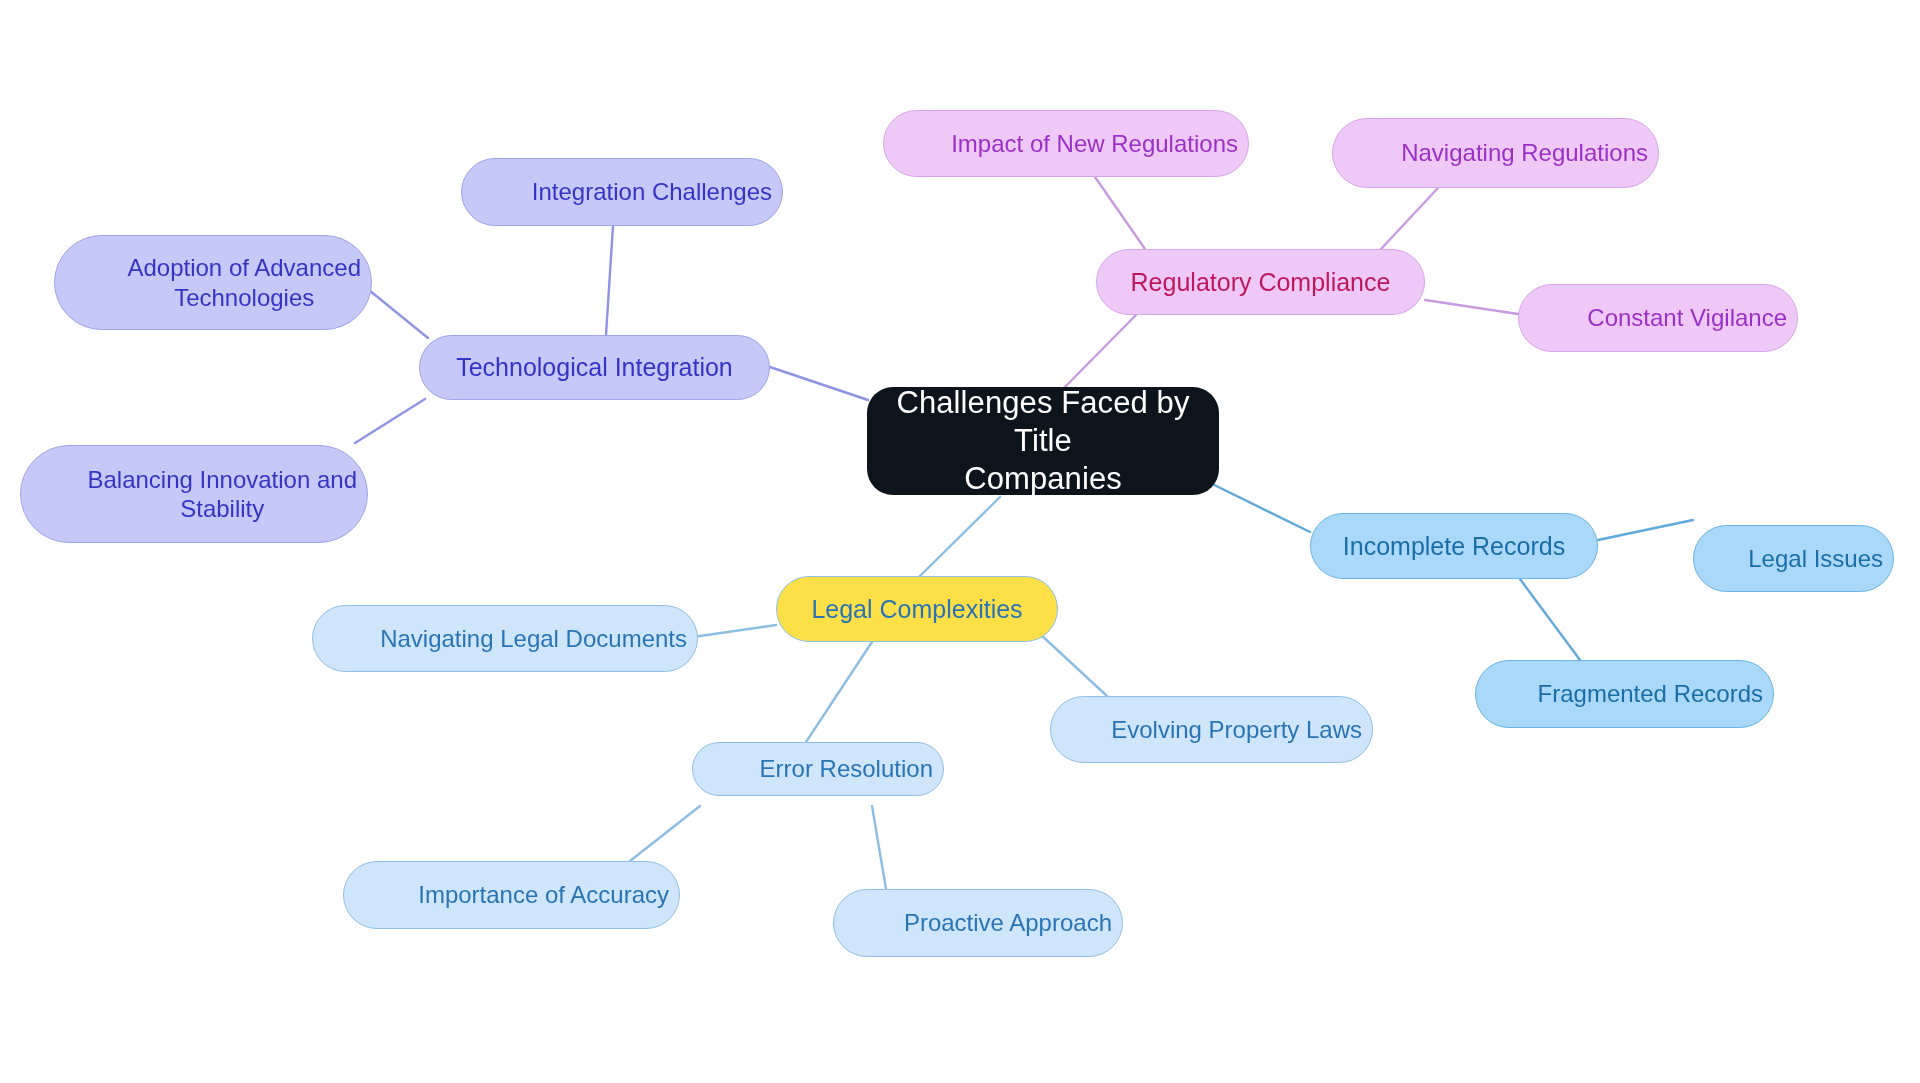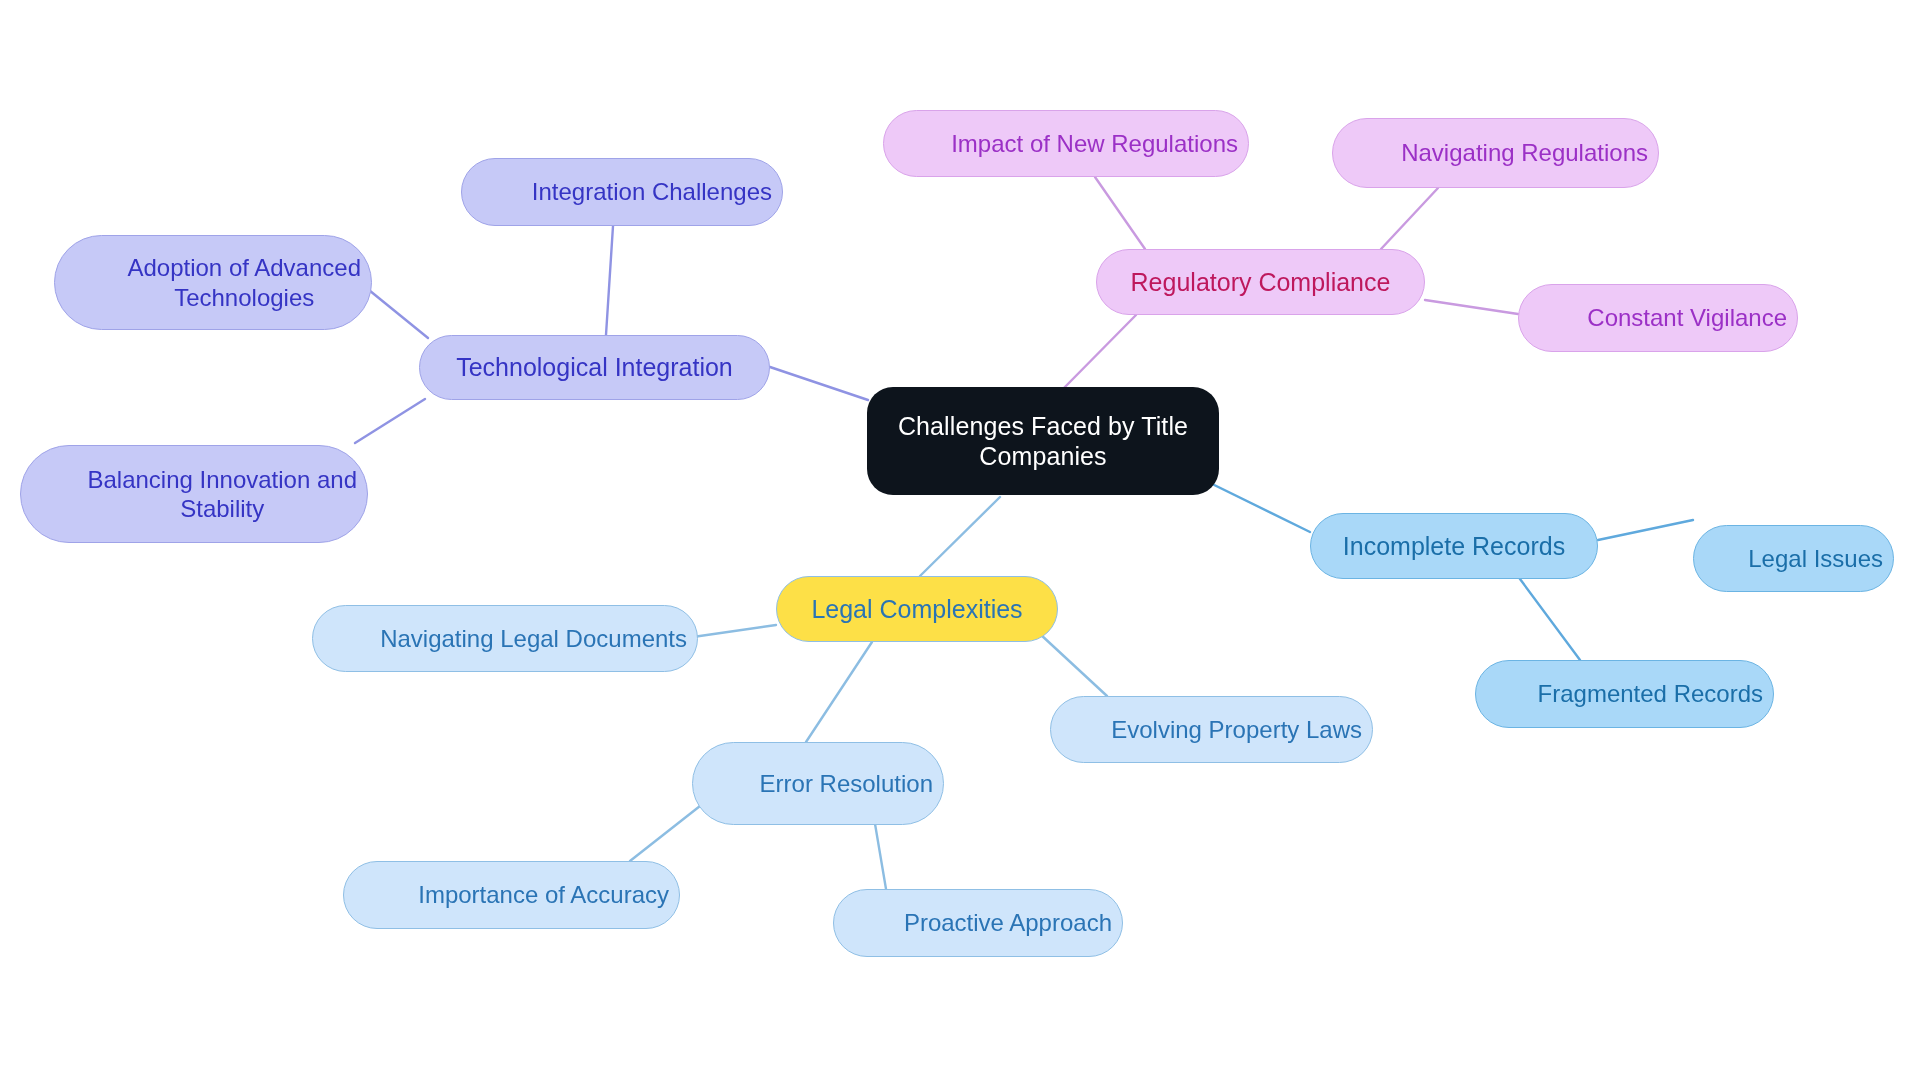--- a/index.html
+++ b/index.html
@@ -35,21 +35,21 @@
     justify-content: center;
     text-align: center;
     border-radius: 999px;
     line-height: 1.22;
     white-space: pre-line;
     padding: 4px 10px;
   }
   .node-root {
     border-radius: 26px;
     color: #ffffff;
-    font-size: 25px;
+    font-size: 31px;
     letter-spacing: 0.1px;
     border: none;
   }
   .node-branch {
     font-size: 25px;
     border-style: solid;
     border-width: 1.5px;
   }
   .node-leaf {
     font-size: 24px;
@@ -93,17 +93,17 @@
       <div class="node node-branch" style="left: 1096px; top: 249px; width: 329px; height: 66px; background: rgb(238, 201, 248); color: #be185d; border-color: rgb(217, 163, 234);"><span>Regulatory Compliance</span></div>
       <div class="node node-leaf" style="left: 883px; top: 110px; width: 366px; height: 67px; background: rgb(238, 201, 248); color: rgb(155, 48, 198); border-color: rgb(217, 163, 234);"><span>Impact of New Regulations</span></div>
       <div class="node node-leaf" style="left: 1332px; top: 118px; width: 327px; height: 70px; background: rgb(238, 201, 248); color: rgb(155, 48, 198); border-color: rgb(217, 163, 234);"><span>Navigating Regulations</span></div>
       <div class="node node-leaf" style="left: 1518px; top: 284px; width: 280px; height: 68px; background: rgb(238, 201, 248); color: rgb(155, 48, 198); border-color: rgb(217, 163, 234);"><span>Constant Vigilance</span></div>
       <div class="node node-branch" style="left: 1310px; top: 513px; width: 288px; height: 66px; background: rgb(169, 216, 248); color: rgb(26, 110, 168); border-color: rgb(107, 180, 227);"><span>Incomplete Records</span></div>
       <div class="node node-leaf" style="left: 1693px; top: 485px; width: 201px; height: 67px; background: rgb(169, 216, 248); color: rgb(26, 110, 168); border-color: rgb(107, 180, 227); margin-top: 40px;"><span>Legal Issues</span></div>
       <div class="node node-leaf" style="left: 1475px; top: 660px; width: 299px; height: 68px; background: rgb(169, 216, 248); color: rgb(26, 110, 168); border-color: rgb(107, 180, 227);"><span>Fragmented Records</span></div>
       <div class="node node-branch" style="left: 776px; top: 576px; width: 282px; height: 66px; background: #fde047; color: rgb(42, 116, 181); border-color: rgb(143, 191, 229);"><span>Legal Complexities</span></div>
       <div class="node node-leaf" style="left: 312px; top: 605px; width: 386px; height: 67px; background: rgb(207, 229, 251); color: rgb(42, 116, 181); border-color: rgb(143, 191, 229);"><span>Navigating Legal Documents</span></div>
       <div class="node node-leaf" style="left: 1050px; top: 696px; width: 323px; height: 67px; background: rgb(207, 229, 251); color: rgb(42, 116, 181); border-color: rgb(143, 191, 229);"><span>Evolving Property Laws</span></div>
-      <div class="node node-leaf" style="left: 692px; top: 742px; width: 252px; height: 83px; background: rgb(207, 229, 251); color: rgb(42, 116, 181); border-color: rgb(143, 191, 229);"><span>Error Resolution</span></div>
+      <div class="node node-leaf" style="left: 692px; top: 742px; width: 252px; height: 54px; background: rgb(207, 229, 251); color: rgb(42, 116, 181); border-color: rgb(143, 191, 229);"><span>Error Resolution</span></div>
       <div class="node node-leaf" style="left: 343px; top: 861px; width: 337px; height: 68px; background: rgb(207, 229, 251); color: rgb(42, 116, 181); border-color: rgb(143, 191, 229);"><span>Importance of Accuracy</span></div>
       <div class="node node-leaf" style="left: 833px; top: 889px; width: 290px; height: 68px; background: rgb(207, 229, 251); color: rgb(42, 116, 181); border-color: rgb(143, 191, 229);"><span>Proactive Approach</span></div>
     </div>
 </div>
 
 </body></html>

